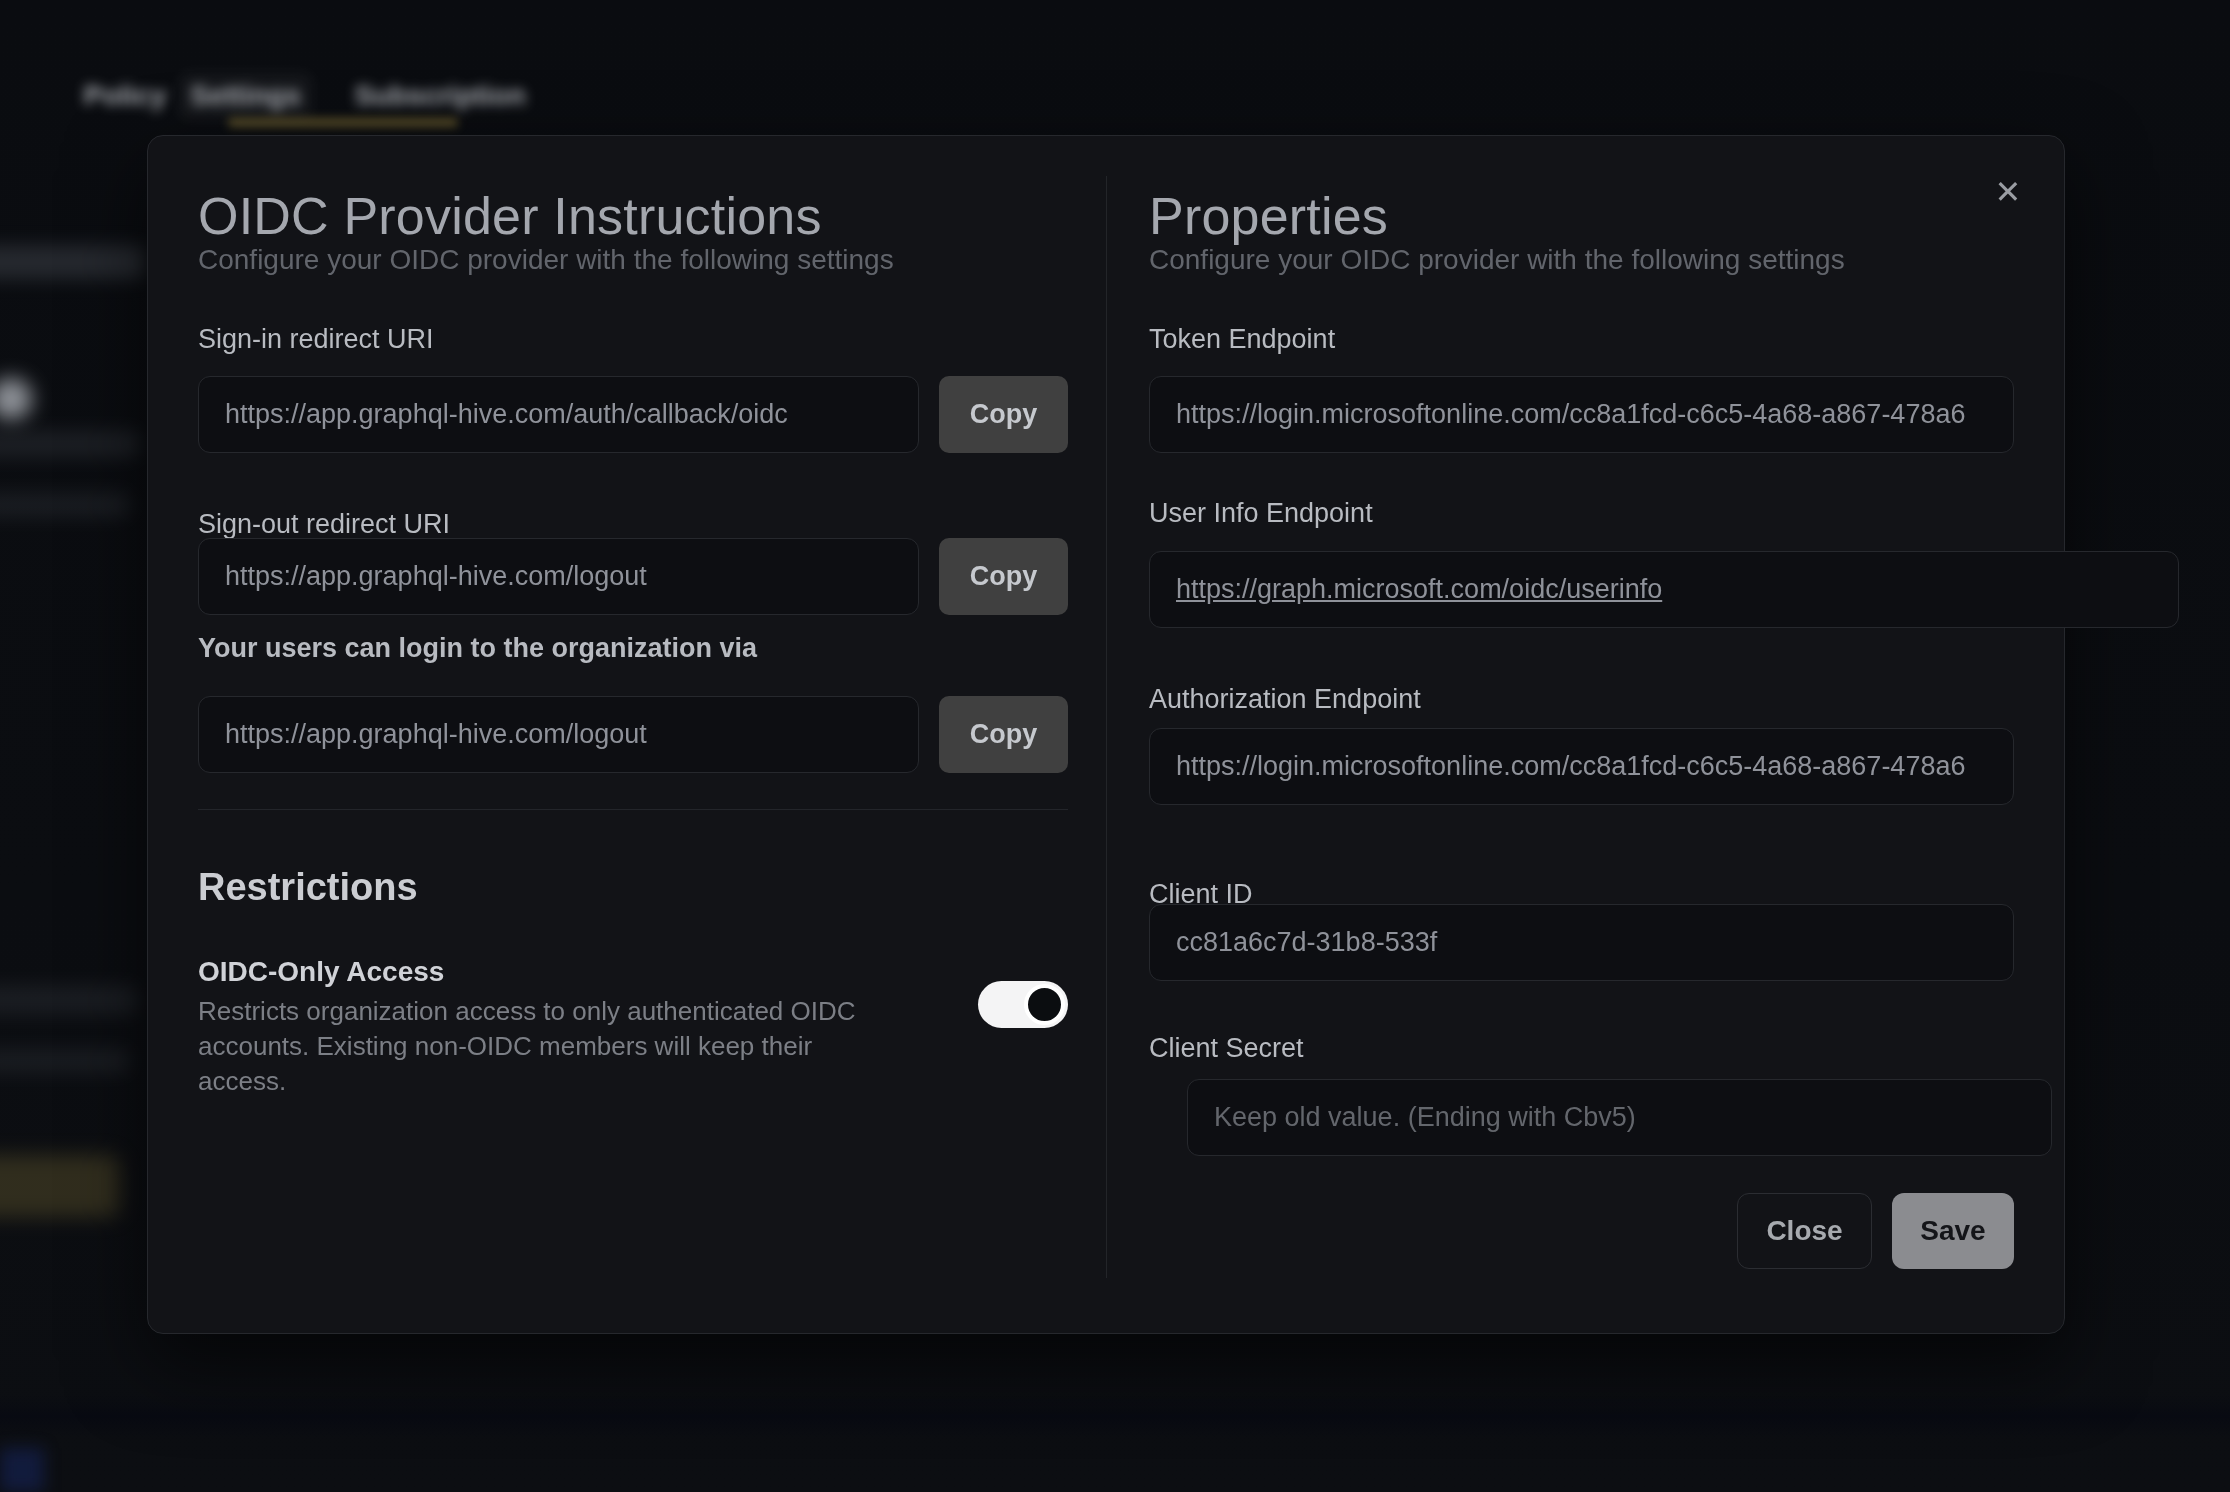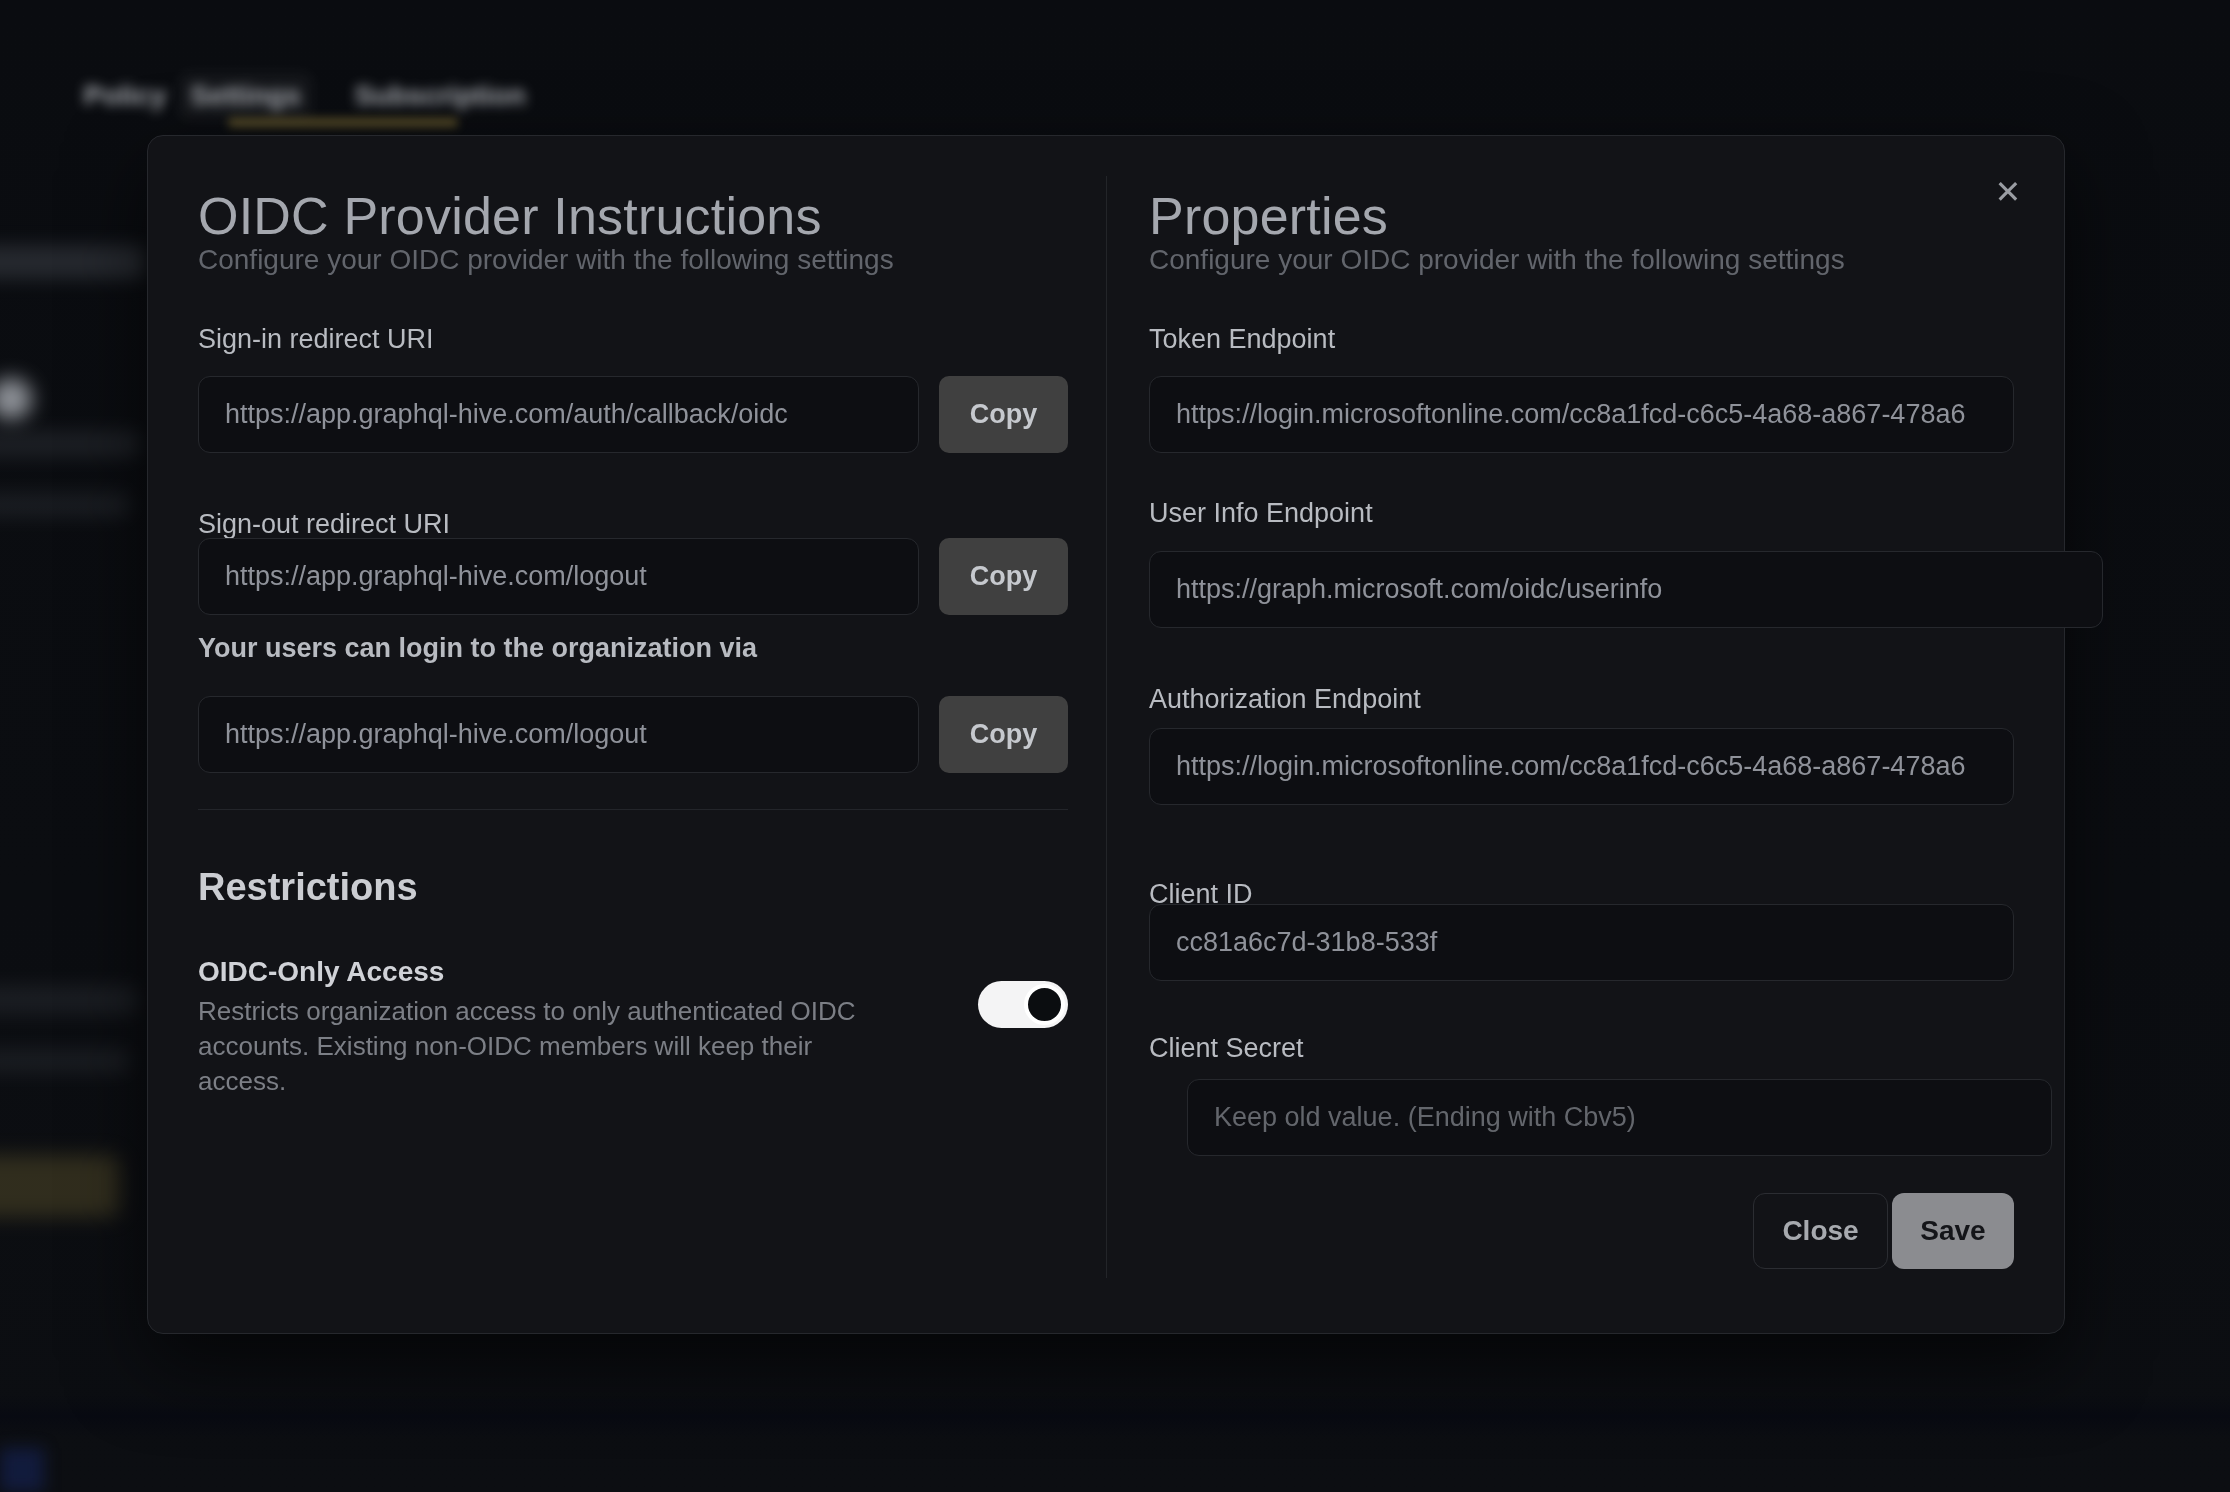--- a/index.html
+++ b/index.html
@@ -58,21 +58,21 @@
   .toggle-label{position:absolute;left:0;font-size:28px;font-weight:700;color:#d0d2d7;}
   .toggle-desc{position:absolute;left:0;font-size:26px;color:#7c7f86;line-height:35px;}
   .switch{
     position:absolute;left:780px;top:845px;width:90px;height:47px;border-radius:24px;
     background:#f4f4f5;cursor:pointer;
   }
   .switch .thumb{
     position:absolute;top:3px;right:3px;width:41px;height:41px;border-radius:50%;
     background:#0b0d10;box-sizing:border-box;border:4px solid #ffffff;
   }
-  .btn-row{position:absolute;left:0;top:1057px;width:865px;display:flex;justify-content:flex-end;gap:4px;}
+  .btn-row{position:absolute;left:0;top:1057px;width:865px;display:flex;justify-content:flex-end;gap:20px;}
   .btn{
     height:76px;border-radius:12px;font-size:28px;font-weight:600;
     font-family:"Liberation Sans",sans-serif;cursor:pointer;display:flex;align-items:center;justify-content:center;
   }
   .btn-close{width:135px;background:transparent;border:1px solid #2b2d32;color:#a7aaaf;}
   .btn-save{width:122px;background:#8b8c90;border:none;color:#141519;}
 </style>
 </head>
 <body>
 
@@ -125,21 +125,21 @@
     </div>
 
     <div class="col col-right">
       <div class="sec-title" style="top:50px;">Properties</div>
       <div class="sec-sub" style="top:108px;">Configure your OIDC provider with the following settings</div>
 
       <div class="f-label" style="top:188px;">Token Endpoint</div>
       <input class="f-input" style="top: 240px; width: 865px;" value="https://login.microsoftonline.com/cc8a1fcd-c6c5-4a68-a867-478a6">
 
       <div class="f-label" style="top:362px;">User Info Endpoint</div>
-      <input class="f-input" style="top: 415px; width: 954px;" value="https://graph.microsoft.com/oidc/userinfo">
+      <input class="f-input" style="top: 415px; width: 1030px; text-decoration: underline;" value="https://graph.microsoft.com/oidc/userinfo">
 
       <div class="f-label" style="top:548px;">Authorization Endpoint</div>
       <input class="f-input" style="top: 592px; width: 865px;" value="https://login.microsoftonline.com/cc8a1fcd-c6c5-4a68-a867-478a6">
 
       <div class="f-label" style="top:722px;margin-top:21px;">Client ID</div>
       <input class="f-input" style="top: 768px; width: 865px;" value="cc81a6c7d-31b8-533f">
 
       <div class="f-label" style="top:897px;">Client Secret</div>
       <input class="f-input" style="top: 943px; width: 865px; margin-left: 38px;" placeholder="Keep old value. (Ending with Cbv5)">
 

